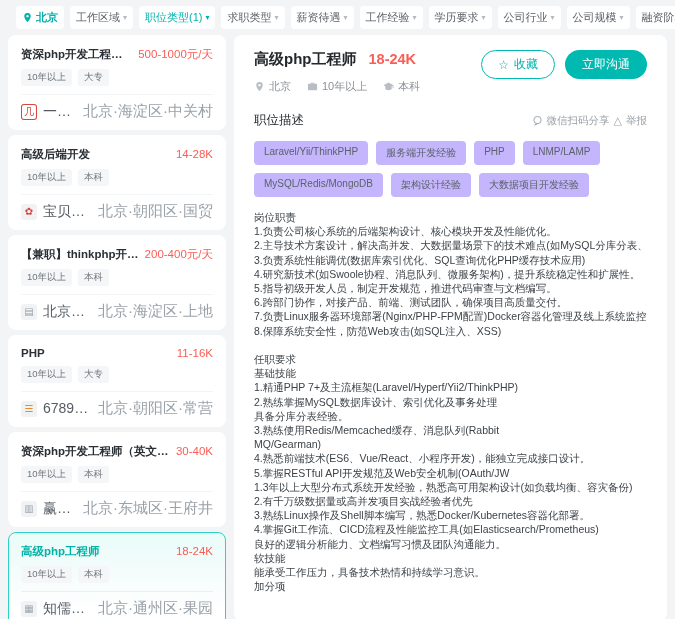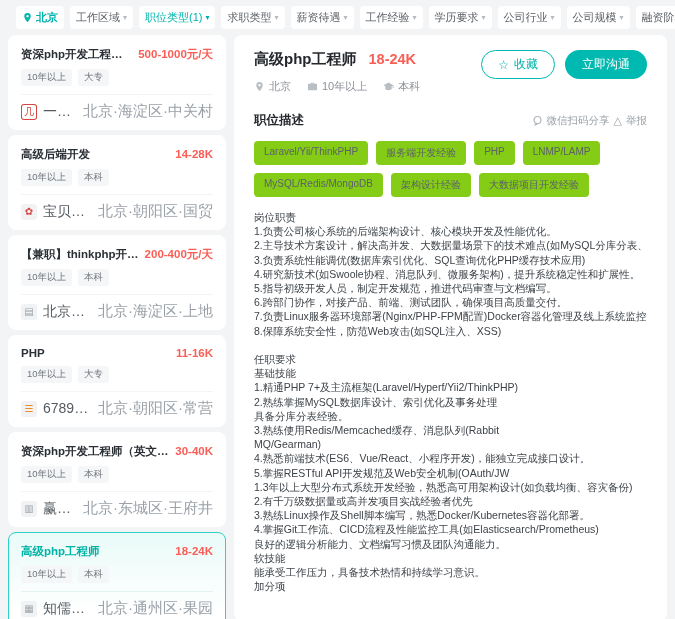--- a/index.html
+++ b/index.html
@@ -19,21 +19,21 @@
   .pin-svg{ width:11px; height:11px; fill:#00b3ac; flex:none; }
 
   
   .content{ display:flex; gap:8px; padding:2px 8px 0 8px; align-items:flex-start; }
   .joblist{ width:218px; flex:none; display:flex; flex-direction:column; gap:5px; }
 
   
   .card{ background:#fff; border-radius:8px; padding:11px 12px 8px; border:1px solid transparent; cursor:pointer; }
   .card .row1{ display:flex; justify-content:space-between; align-items:baseline; gap:6px; }
   .jtitle{ font-size:11.5px; font-weight:bold; color:#2a2f35; white-space:nowrap; overflow:hidden; text-overflow:ellipsis; }
-  .salary{ font-size:11.5px; color:#fa5d55; font-weight:bold; white-space:nowrap; flex:none; }
+  .salary{ font-size:11.5px; color:#fa5d55; font-weight:normal; white-space:nowrap; flex:none; }
   .tags{ display:flex; gap:6px; margin:7px 0 8px; }
   .tag{ background:#f5f6f7; color:#70767d; font-size:9.5px; padding:2px 6px; border-radius:3px; }
   .crow{ display:flex; align-items:center; gap:6px; border-top:1px solid #f3f4f5; padding-top:7px; }
   .logo{ width:16px; height:16px; border-radius:3px; background:#f1f2f4; font-size:10px; display:flex; align-items:center; justify-content:center; flex:none; line-height:1; }
   .logo.bordered{ background:#fff; box-shadow:inset 0 0 0 1px currentColor; }
   .cname{ font-size:14px; color:#555b61; white-space:nowrap; overflow:hidden; text-overflow:ellipsis; flex:1; }
   .cloc{ font-size:15px; color:#9aa1a8; white-space:nowrap; flex:none; }
   .card.selected{ border-color:#2fd0c5; background:linear-gradient(180deg,#e9fbf8, #ffffff 85%); }
   .card.selected .jtitle{ color:#00b3a6; }
   .card.selected .crow{ border-top-color:#e2f4f1; }
@@ -47,28 +47,28 @@
   .dsalary{ font-size:14.5px; color:#fa5d55; font-weight:bold; }
   .dmeta{ display:flex; gap:16px; margin-top:10px; font-size:11px; color:#8a9097; align-items:center; }
   .mitem{ display:flex; align-items:center; gap:4px; }
   .micon{ width:11px; height:11px; fill:#b8bec4; flex:none; }
   .dbtns{ display:flex; gap:10px; flex:none; align-items:center; }
   .btn-fav{ border:1px solid #00b9b0; color:#00b3ac; background:#fff; border-radius:15px; padding:5px 16px; font-size:12px; display:flex; gap:5px; align-items:center; cursor:pointer; }
   .btn-fav .star{ font-size:12px; line-height:1; }
   .btn-chat{ background:#00b9b0; color:#fff; border-radius:15px; padding:6px 17px; font-size:12px; border:none; cursor:pointer; }
 
   .dsection{ display:flex; margin-top:18px; align-items:center; }
-  .dsection h4{ font-size:12.5px; font-weight:bold; color:#24282d; }
+  .dsection h4{ font-size:12.5px; font-weight:normal; color:#24282d; }
   .dactions{ margin-left:auto; display:flex; gap:4px; color:#9aa1a8; font-size:10.5px; align-items:center; }
   .daction{ display:flex; align-items:center; gap:4px; cursor:pointer; }
   .daction .aicon{ font-size:11px; line-height:1; }
   .bubble-svg{ width:11px; height:11px; fill:none; stroke:#9aa1a8; stroke-width:2; }
 
   .skills{ display:flex; flex-wrap:wrap; gap:8px 8px; margin-top:12px; }
-  .skill{ background:#84cc16; color:#5c6268; font-size:10px; padding:5px 10px; border-radius:4px; white-space:nowrap; }
+  .skill{ background:#c4b5fd; color:#5c6268; font-size:10px; padding:5px 10px; border-radius:4px; white-space:nowrap; }
 
   .desc{ margin-top:13px; font-size:10.5px; color:#3d4349; }
   .line{ line-height:14.2px; min-height:14.2px; white-space:nowrap; overflow:hidden; }
 </style>
 </head>
 <body>
 
 <header class="filterbar">
   <div class="chip city">
     <svg class="pin-svg" viewBox="0 0 24 24">

